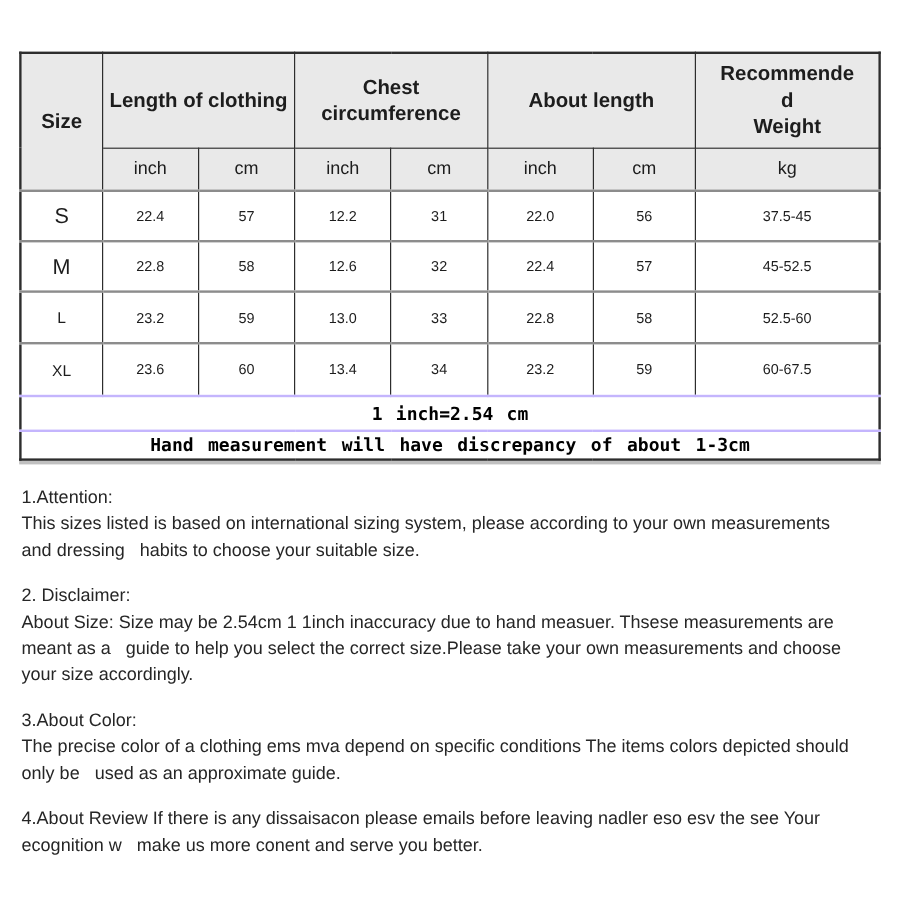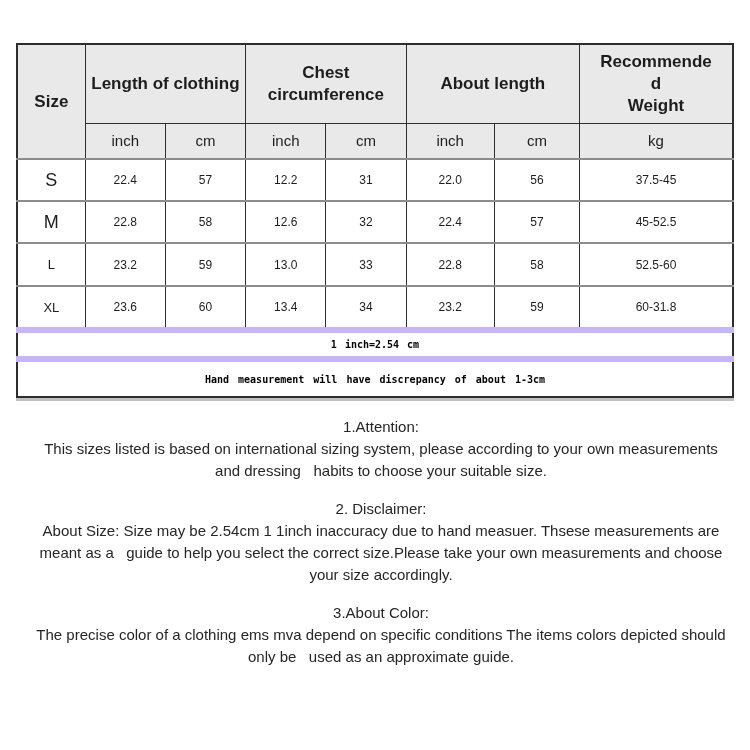--- a/index.html
+++ b/index.html
@@ -26,35 +26,35 @@
   th.size-head { font-size:18px; }
   th.weight-head { white-space:pre-line; line-height:21px; }
   tr.sub-head { height:36px;margin-top:28px; }
   tr.sub-head th { background:#e9e9e9; font-weight:normal; font-size:15px; }
   tr.data td { border-top:2px solid #8c8c8c; font-size:12px; }
   tr.data td.size-cell { font-size:18px; }
   tr.data.small td.size-cell { font-size:13px; }
   tr.row-s { height:42px; } tr.row-m { height:42px; }
   tr.row-l { height:43px; } tr.row-xl { height:44px;margin-top:44px; }
   tr.note td {
-    border-top:6px solid #c4b5fd;
+    border-top:2px solid #c4b5fd;
     font-family:"DejaVu Sans Mono", monospace; font-weight:bold;
-    font-size:10px; color:#000;
+    font-size:15px; color:#000;
   }
   tr.note-1 { height:29px; }
   tr.note-1 td { word-spacing:2px; }
-  tr.note-2 { height:38px;margin-top:23px; }
+  tr.note-2 { height:24px;margin-top:23px; }
   tr.note-2 td { word-spacing:3px; }
 
   
   .notes-text {
     position:absolute; left:18px; top:404px; width:726px;
     font-size:15px; line-height:22px; color:#262626;
   }
-  .section { white-space:pre-wrap; margin:12px 0 16px 0;text-align:center; }
+  .section { white-space:pre-wrap; margin:0 0 16px 0; }
 </style>
 </head>
 <body>
 
 <div class="page">
 
   <table class="size-table">
     <colgroup>
       <col style="width:68px">
         <col style="width:80px">
@@ -116,21 +116,21 @@
         <td>52.5-60</td>
       </tr>
       <tr class="data small row-xl">
         <td class="size-cell">XL</td>
         <td>23.6</td>
         <td>60</td>
         <td>13.4</td>
         <td>34</td>
         <td>23.2</td>
         <td>59</td>
-        <td>60-31.8</td>
+        <td>60-67.5</td>
       </tr>
 
       <tr class="note note-1">
         <td colspan="8">1 inch=2.54 cm</td>
       </tr>
       <tr class="note note-2">
         <td colspan="8">Hand measurement will have discrepancy of about 1-3cm</td>
       </tr>
     </tbody>
   </table>
@@ -139,15 +139,17 @@
     <p class="section">1.Attention:
 This sizes listed is based on international sizing system, please according to your own measurements
 and dressing   habits to choose your suitable size.</p>
     <p class="section">2. Disclaimer:
 About Size: Size may be 2.54cm 1 1inch inaccuracy due to hand measuer. Thsese measurements are
 meant as a   guide to help you select the correct size.Please take your own measurements and choose
 your size accordingly.</p>
     <p class="section">3.About Color:
 The precise color of a clothing ems mva depend on specific conditions The items colors depicted should
 only be   used as an approximate guide.</p>
+    <p class="section">4.About Review If there is any dissaisacon please emails before leaving nadler eso esv the see Your
+ecognition w   make us more conent and serve you better.</p>
   </div>
 
 </div>
 
 </body></html>

